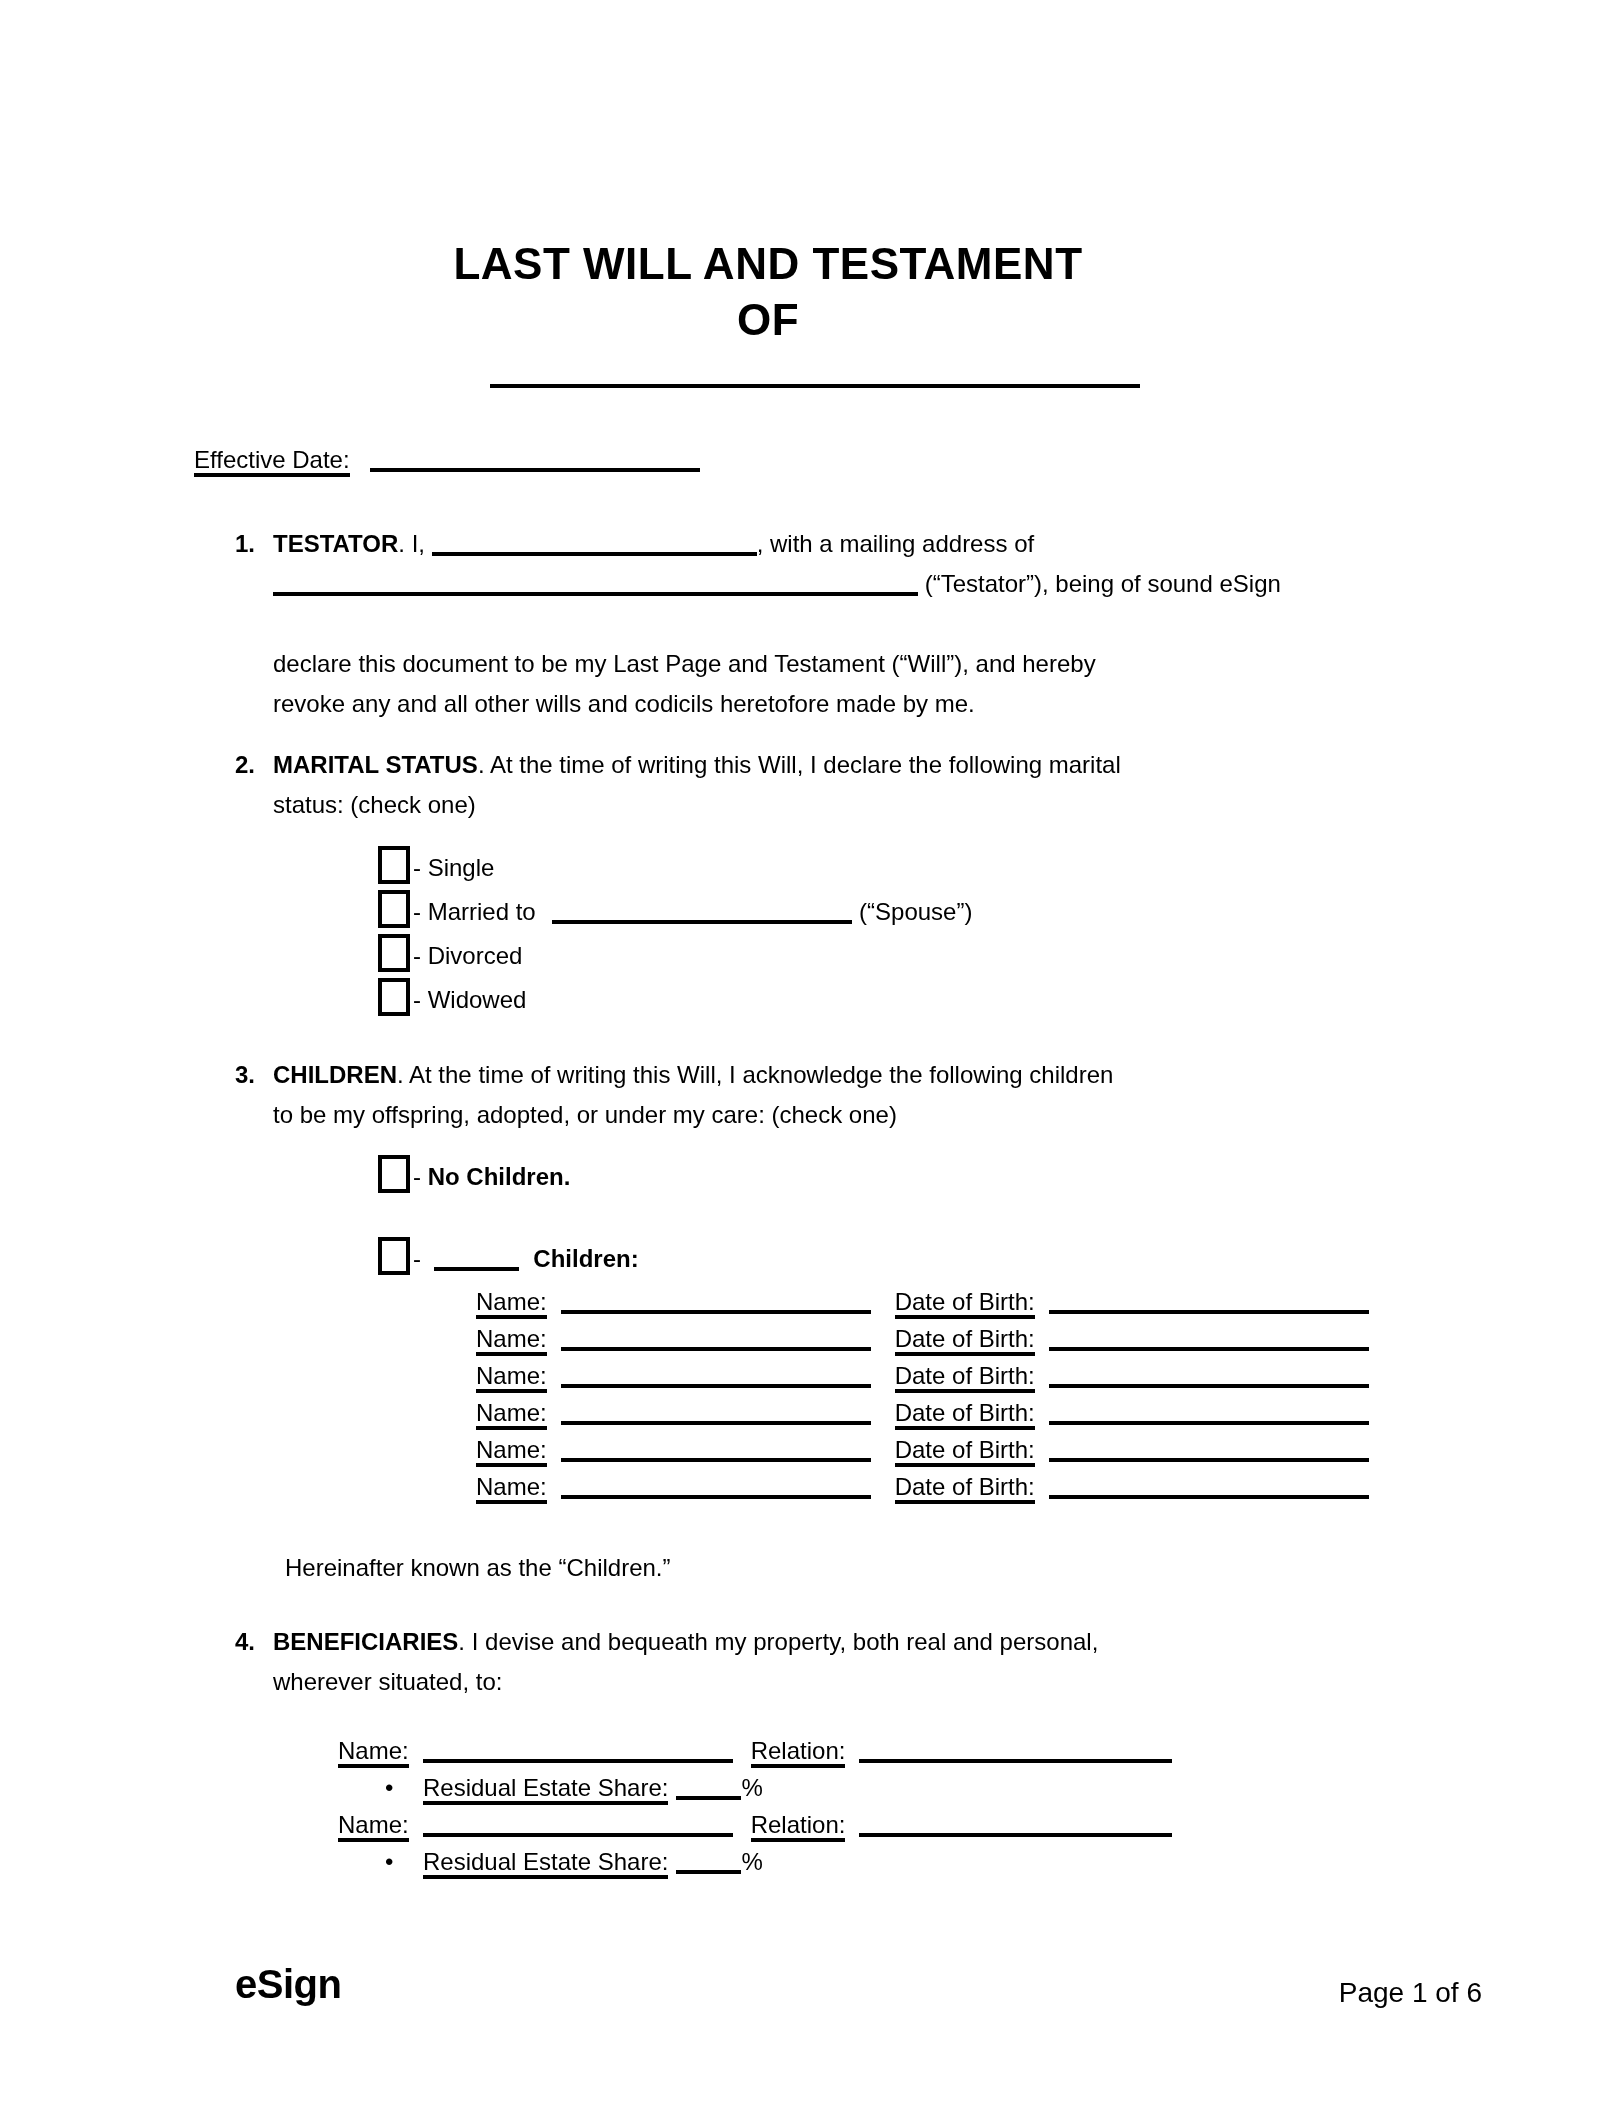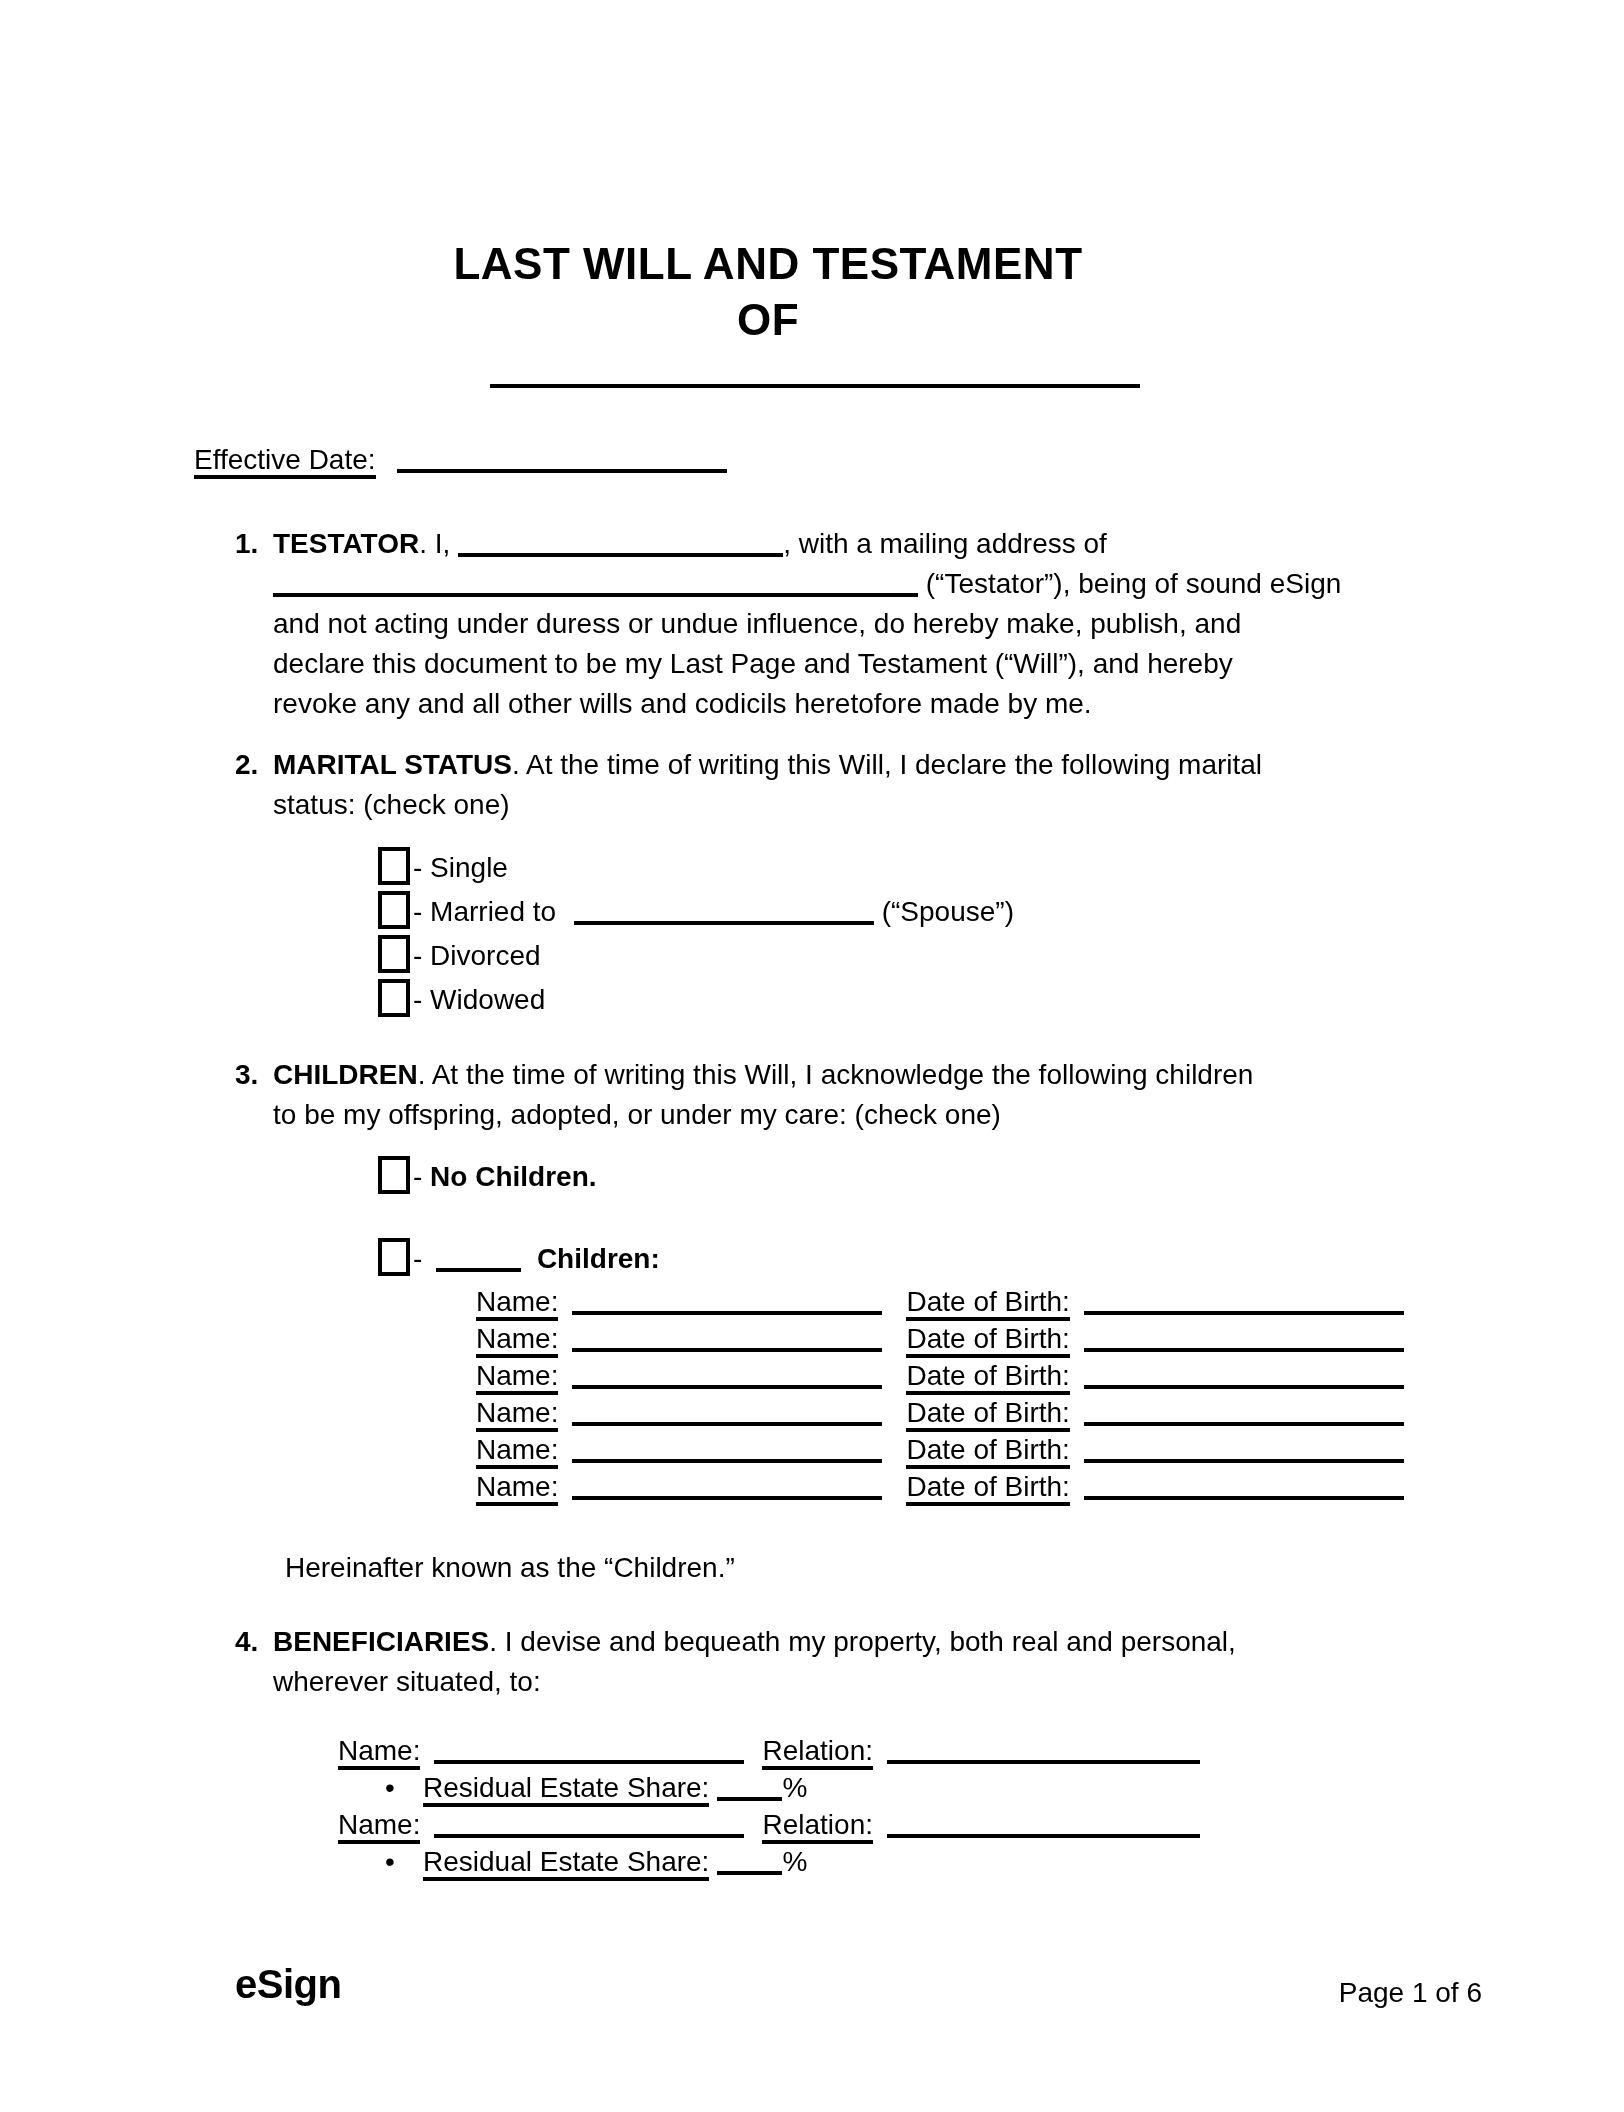--- a/index.html
+++ b/index.html
@@ -11,21 +11,21 @@
     color:#000000;
     overflow:hidden;
   }
   .abs { position:absolute; }
   .title {
     left:0; top:236px; width:1536px;
     text-align:center;
     font-size:44px; font-weight:bold; line-height:56px;
     letter-spacing:0.5px;
   }
-  .body-text { font-size:28px; line-height:40px; }
+  .body-text { font-size:24px; line-height:40px; }
   .sec { left:235px; width:1210px; }
   .sec .num { position:absolute; left:0; top:0; font-weight:bold; }
   .sec .content { margin-left:38px; }
   b, .bold { font-weight:bold; }
   .ul { border-bottom:4px solid #000; }
   .bl { display:inline-block; height:2px; border-bottom:4px solid #000; vertical-align:-4px; }
   .cb {
     display:inline-block; width:24px; height:30px;
     border:4px solid #000; vertical-align:-8px; margin-right:3px;
     background:#fff;
@@ -55,21 +55,21 @@
     <span class="ul">Effective Date:</span>
     <span class="bl" style="width:330px; margin-left:14px;"></span>
   </div>
 
   <div class="abs sec body-text" style="top:524px;">
     <span class="num">1.</span>
     <div class="content">
       <b>TESTATOR</b><span>. I,</span>
       <span class="bl" style="width:325px;"></span><span>, with a mailing address of</span><br>
       <span class="bl" style="width:645px;"></span><span> (“Testator”), being of sound eSign</span><br>
-      <span>and not acting under duress or undue influence, do hereby make, publish, and</span><br>
+      <br>
       <span>declare this document to be my Last Page and Testament (“Will”), and hereby</span><br>
       <span>revoke any and all other wills and codicils heretofore made by me.</span>
     </div>
   </div>
 
   <div class="abs sec body-text" style="top:745px;">
     <span class="num">2.</span>
     <div class="content">
       <b>MARITAL STATUS</b><span>. At the time of writing this Will, I declare the following marital</span><br>
       <span>status: (check one)</span>

